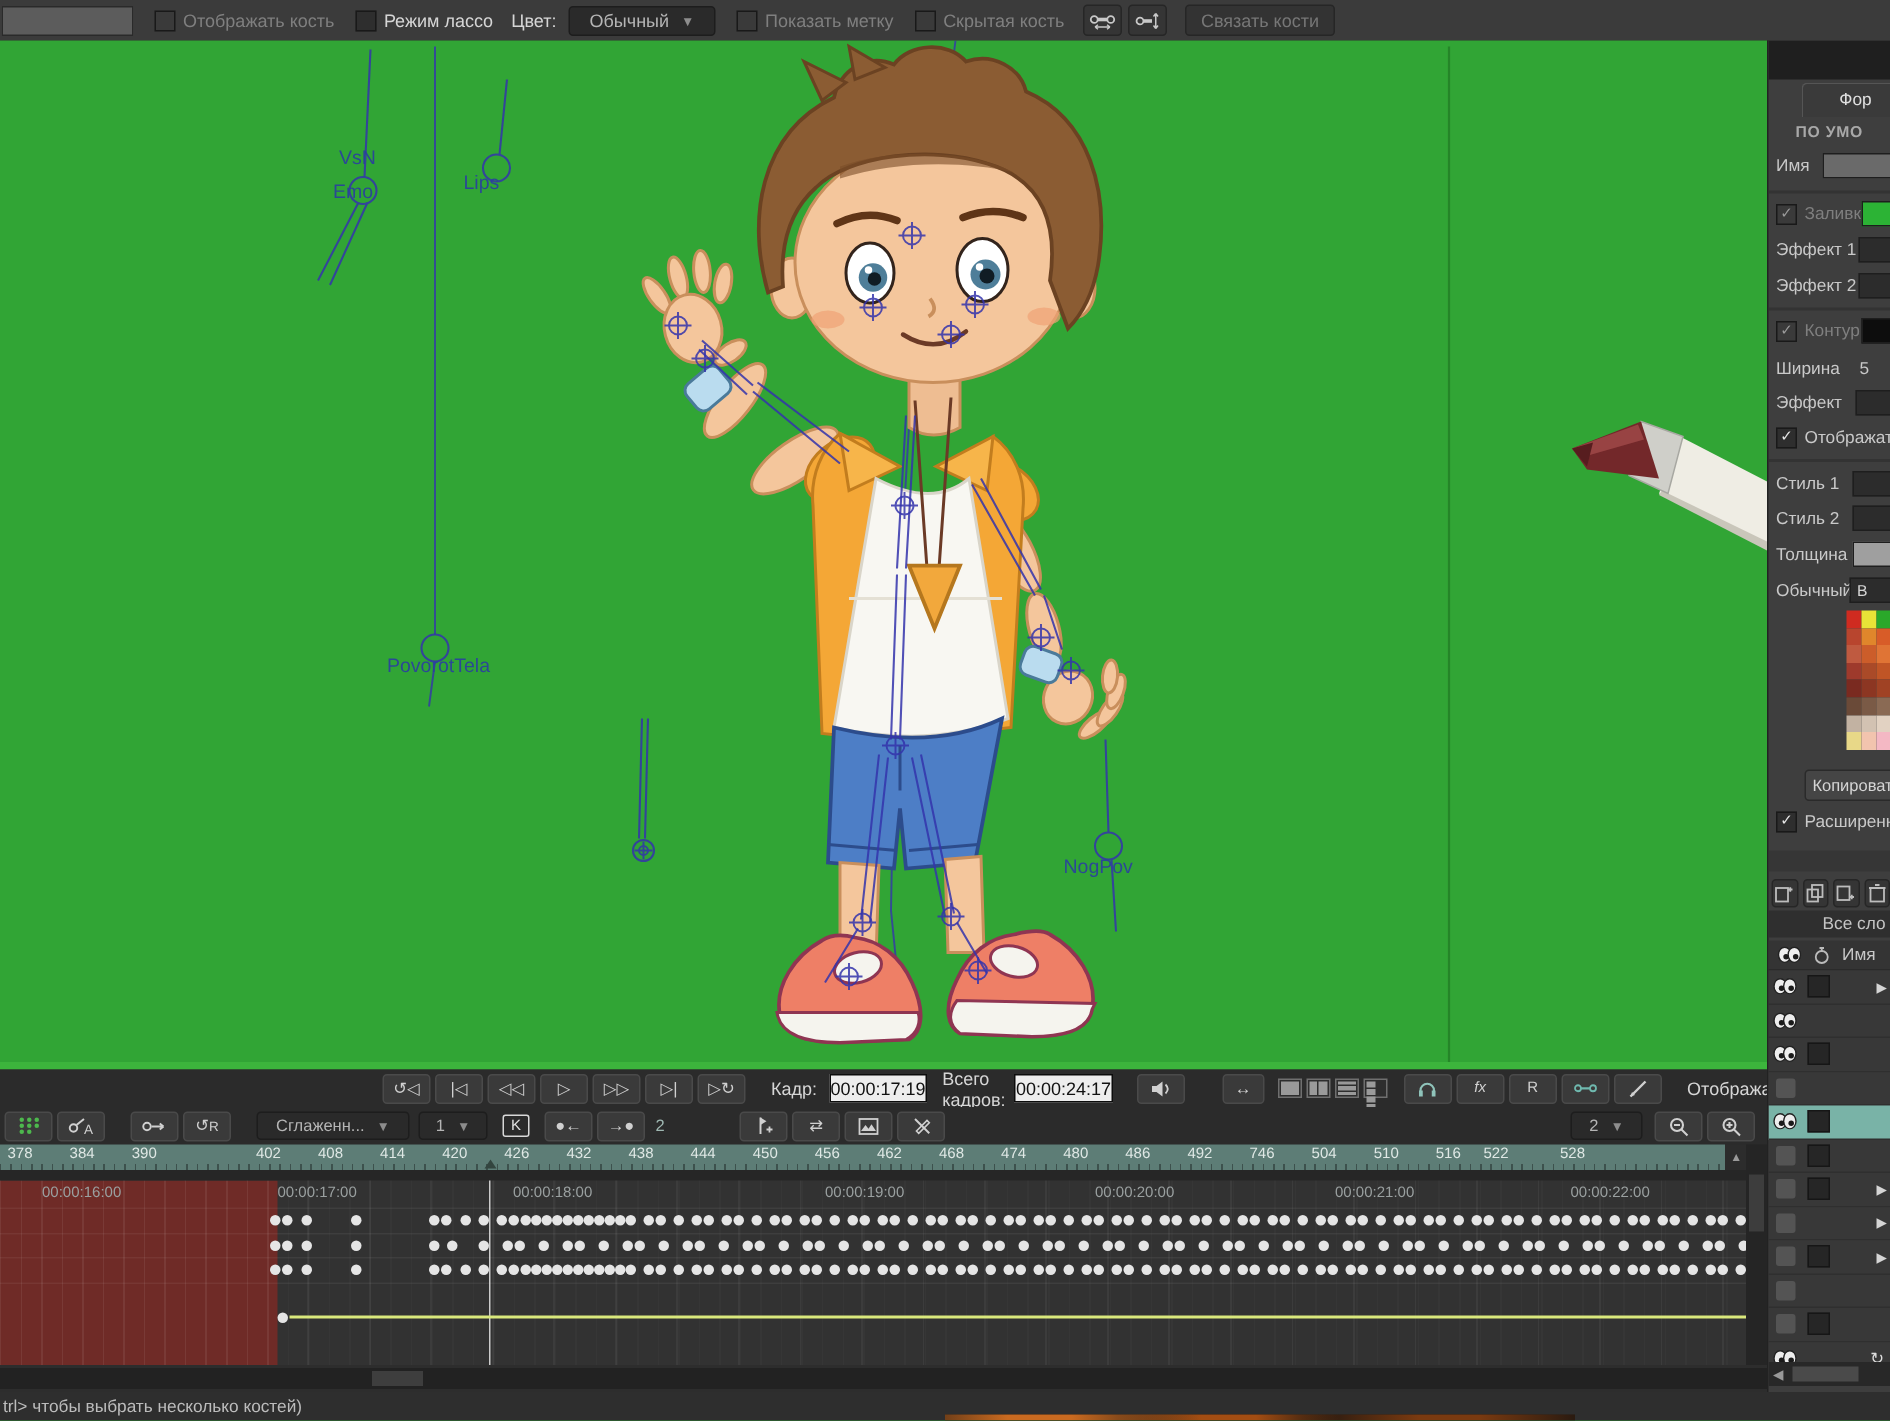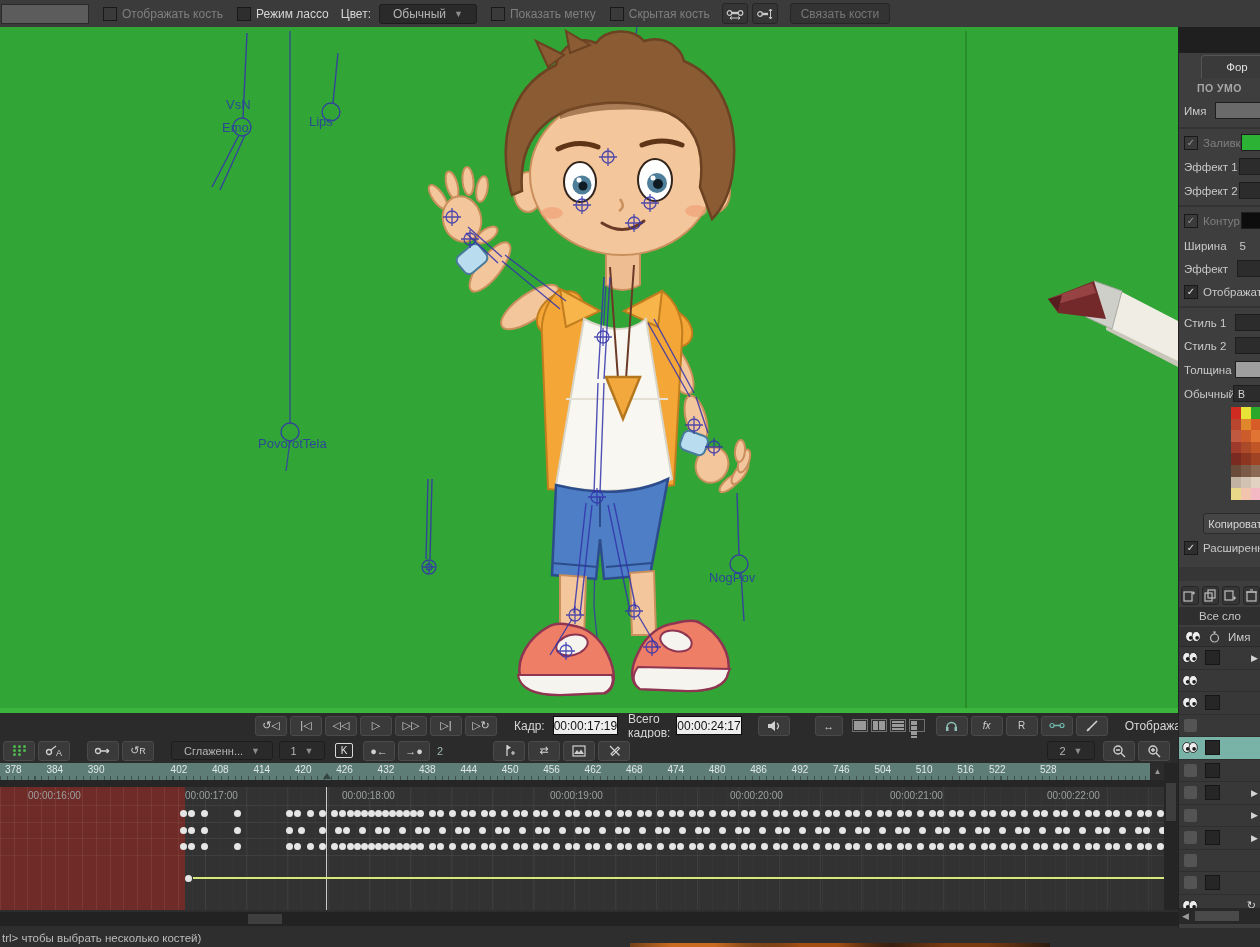--- a/index.html
+++ b/index.html
@@ -914,21 +914,21 @@
         </svg>
     </div>
     <div class="iconbtn" style="width:17px;height:17px">
       <svg width="13" height="13" viewBox="0 0 13 13">
           <rect x="2" y="3" width="9" height="9" fill="none" stroke="#bdbdbd" stroke-width="1.2"></rect>
           <path d="M1 3 h11 M5 1 h3" stroke="#bdbdbd" stroke-width="1.2"></path>
         </svg>
     </div>
   </div>
   <div class="abs" style="left:0;top:580px;width:100%;height:18px;background:#2f2f2f;display:flex;align-items:center;color:#c5c5c5">
-    <span style="margin-left:20px">Все сло</span>
+    <span style="margin-left:36px">Все сло</span>
   </div>
   <div class="prow" style="top:600px;height:19px;background:#343434;border-bottom:1px solid #2a2a2a">
     <span style="margin-left:6px;display:flex">
       <svg width="16" height="11" viewBox="0 0 17 12">
           <ellipse cx="5" cy="6" rx="4.5" ry="5.5" fill="#ededed" stroke="#222"></ellipse>
           <ellipse cx="12" cy="6" rx="4.5" ry="5.5" fill="#ededed" stroke="#222"></ellipse>
           <circle cx="6" cy="7.5" r="2" fill="#1a1a1a"></circle>
           <circle cx="13" cy="7.5" r="2" fill="#1a1a1a"></circle>
         </svg>
     </span>

